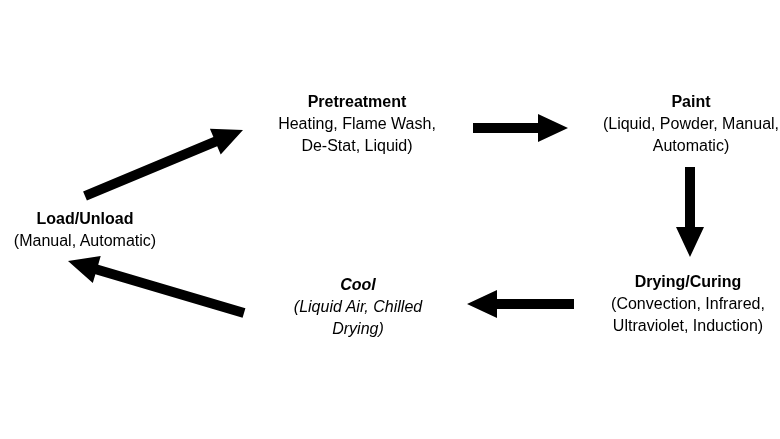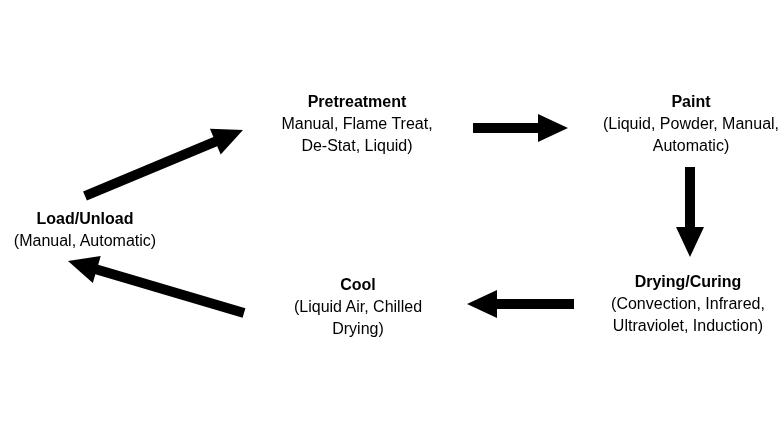--- a/index.html
+++ b/index.html
@@ -34,21 +34,21 @@
     font-weight: bold;
     white-space: nowrap;
   }
   .node .line {
     white-space: nowrap;
   }
   .node-load-unload   { left: -3px;  top: 208px; width: 176px; }
   .node-pretreatment  { left: 245px; top: 91px;  width: 224px; }
   .node-paint         { left: 571px; top: 91px;  width: 240px; }
   .node-drying-curing { left: 574px; top: 271px; width: 228px; }
-  .node-cool          { left: 258px; top: 274px; width: 200px; }
+  .node-cool          { left: 258px; top: 274px; width: 200px; font-style: italic; }
 </style>
 </head>
 <body style="background: rgb(255, 255, 255); color: rgb(0, 0, 0);">
 
 <div class="canvas">
 
   <svg class="arrow-layer" viewBox="0 0 780 439" xmlns="http://www.w3.org/2000/svg">
     <polygon points="86.9,200.6 217.2,146.2 220.7,154.5 243,130 209.9,128.7 213.4,137.0 83.1,191.4" fill="#000000"></polygon>
     <polygon points="473,133 538,133 538,142 568,128 538,114 538,123 473,123" fill="#000000"></polygon>
     <polygon points="685,167 685,227 676,227 690,257 704,227 695,227 695,167" fill="#000000"></polygon>
@@ -56,21 +56,21 @@
     <polygon points="245.4,308.2 98.2,264.7 100.7,256.1 68,261 92.8,282.9 95.4,274.3 242.6,317.8" fill="#000000"></polygon>
   </svg>
 
   <div class="node node-load-unload">
     <div class="title">Load/Unload</div>
     <div class="line">(Manual, Automatic)</div>
   </div>
 
   <div class="node node-pretreatment">
     <div class="title">Pretreatment</div>
-    <div class="line">Manual, Flame Treat,</div>
+    <div class="line">Heating, Flame Wash,</div>
     <div class="line">De-Stat, Liquid)</div>
   </div>
 
   <div class="node node-paint">
     <div class="title">Paint</div>
     <div class="line">(Liquid, Powder, Manual,</div>
     <div class="line">Automatic)</div>
   </div>
 
   <div class="node node-drying-curing">

